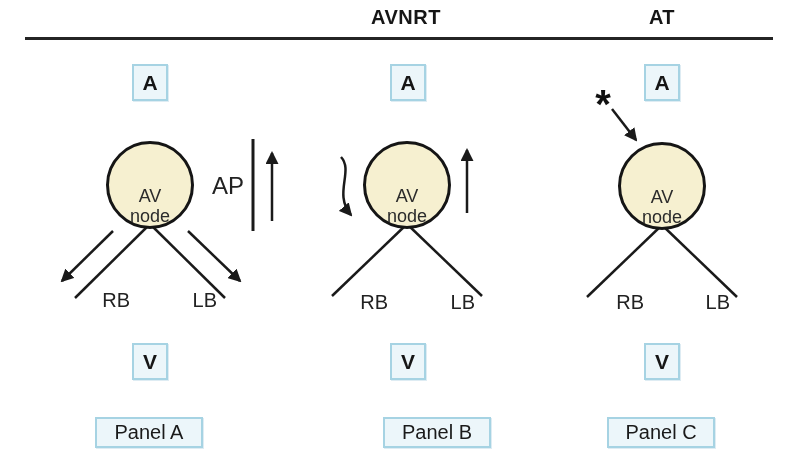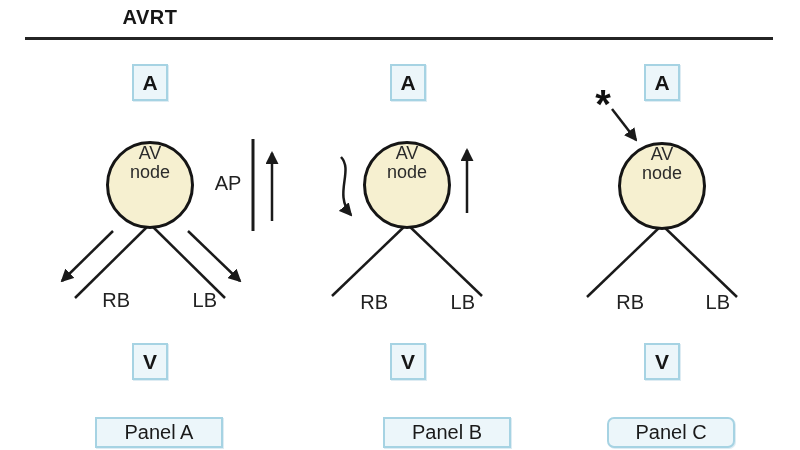--- a/index.html
+++ b/index.html
@@ -17,51 +17,52 @@
   .smallbox{
     position:absolute;width:36px;height:37px;box-sizing:border-box;
     border:2px solid #a6d3e3;background:#ecf6fa;
     display:flex;align-items:center;justify-content:center;
     font-size:21px;font-weight:bold;color:#161616;
     box-shadow:1px 1px 0 rgba(160,200,220,0.35);
   }
   .node{
     position:absolute;width:88px;height:88px;box-sizing:border-box;
     border:3px solid #151515;border-radius:50%;background:#f6f0d0;
-    display:flex;flex-direction:column;align-items:center;justify-content:flex-start;
+    display:flex;flex-direction:column;align-items:center;justify-content:flex-end;
     font-size:18px;line-height:1.08;color:#2b2b2b;
   }
   .lbl{
     position:absolute;width:44px;text-align:right;
     font-size:20px;color:#222222;
   }
   .ap-lbl{
     position:absolute;width:44px;text-align:center;
-    font-size:20px;color:#222222;
+    font-size:24px;color:#222222;
   }
   .star{
     position:absolute;width:28px;text-align:center;
     font-size:40px;font-weight:bold;line-height:1;color:#111111;
   }
   .cap{
-    position:absolute;top:417px;width:128px;height:31px;box-sizing:border-box;
+    position:absolute;top:417px;width:108px;height:31px;box-sizing:border-box;
     border:2px solid #a6d3e3;background:#ecf6fa;
     display:flex;align-items:center;justify-content:center;
     font-size:20px;color:#1a1a1a;
     box-shadow:1px 1px 0 rgba(160,200,220,0.35);
   }
   svg.wires{position:absolute;left:0;top:0;}
   svg.wires path{stroke:#1a1a1a;fill:none;}
 </style>
 </head>
 <body>
 
 <div class="figure">
 
-  <div class="hdr" style="left:75px;">AVRT</div>
+  <div class="hdr" style="left:331px;">AVNRT</div>
+  <div class="hdr" style="left:587px;">AT</div>
 
   <div class="divider"></div>
 
   <svg class="wires" width="800" height="450" viewBox="0 0 800 450">
     <defs>
       <marker id="ah" viewBox="0 0 10 10" refX="8.5" refY="5" markerWidth="5.2" markerHeight="5.2" orient="auto">
         <path d="M0,0 L10,5 L0,10 z" style="fill:#1a1a1a;stroke:none;"></path>
       </marker>
     </defs>
 
@@ -105,15 +106,15 @@
 
   <div class="smallbox" style="left:644px;top:64px;">A</div>
   <div class="star" style="left:589px;top:84px;">*</div>
   <div class="node" style="left:618px;top:142px;">
     <span>AV</span>
     <span>node</span>
   </div>
   <div class="lbl" style="left:600px;top:291px;">RB</div>
   <div class="lbl" style="left:686px;top:291px;">LB</div>
   <div class="smallbox" style="left:644px;top:343px;">V</div>
-  <div class="cap" style="left:607px;border-radius:7px;">Panel C</div>
+  <div class="cap" style="left:607px;">Panel C</div>
 
 </div>
 
 </body></html>

